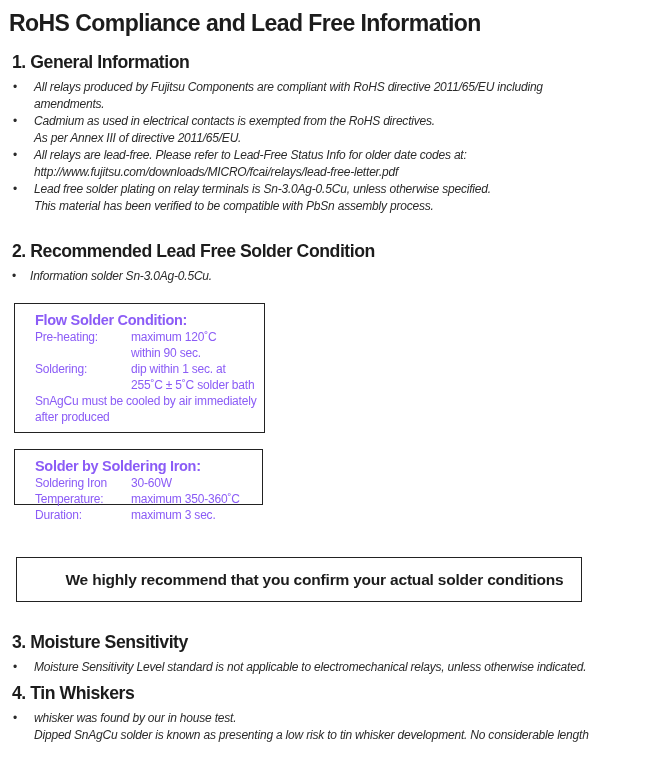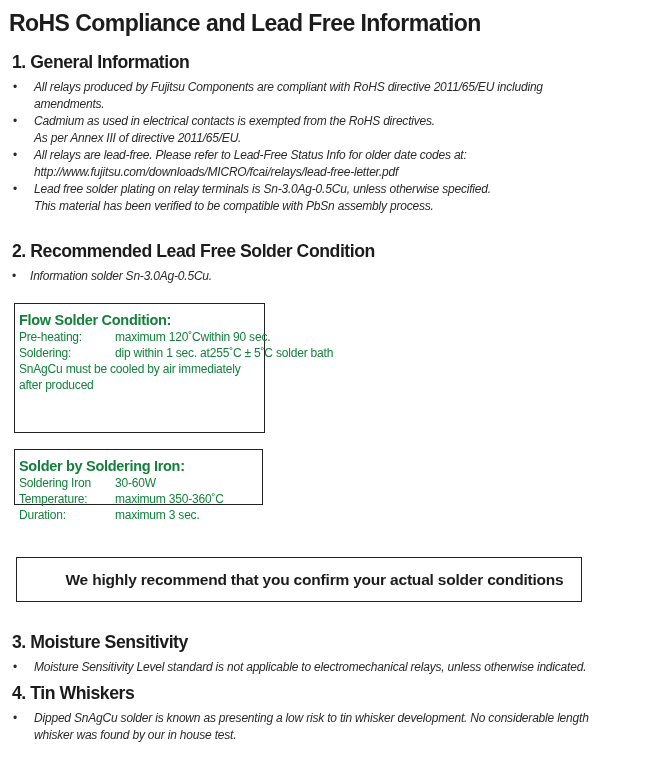--- a/index.html
+++ b/index.html
@@ -57,41 +57,41 @@
       top: 0;
       font-size: 12px;
     }
     .bullet-item .line { display: block; font-style: italic; }
     .sec2-list .bullet-item { padding-left: 30px; }
     .sec2-list .bullet-item .dot { left: 12px; }
 
     .box {
       border: 1.3px solid #222;
       box-sizing: border-box;
-      padding: 8px 0 0 4px;
+      padding: 8px 0 0 20px;
       font-size: 12px;
-      color: #15803d;
+      color: #8b5cf6;
     }
     .box-title {
       font-size: 14.5px;
       font-weight: bold;
       letter-spacing: -0.3px;
       line-height: 17px;
       margin-bottom: 0px;
       white-space: nowrap;
     }
     .row {
       display: flex;
       line-height: 16px;
       white-space: nowrap;
       letter-spacing: -0.2px;
     }
     .row .k { width: 96px; flex: 0 0 96px; }
     .row .v { flex: 1; }
-    .row .vcol { display: flex; flex-direction: row; }
+    .row .vcol { display: flex; flex-direction: column; }
     .note { line-height: 16px; white-space: nowrap; letter-spacing: -0.2px; }
 
     .recommend {
       border: 1.3px solid #222;
       box-sizing: border-box;
       display: flex;
       align-items: center;
       justify-content: center;
       font-size: 15.5px;
       font-weight: bold;
@@ -182,16 +182,16 @@
   <li class="bullet-item">
     <span class="dot">•</span>
     <span class="line">Moisture Sensitivity Level standard is not applicable to electromechanical relays, unless otherwise indicated.</span>
   </li>
 </ul>
 
 <div class="abs h2" style="top:682px;">4. Tin Whiskers</div>
 <ul class="abs bullet-list" style="top:710px;">
   <li class="bullet-item">
     <span class="dot">•</span>
+    <span class="line">whisker was found by our in house test.</span>
     <span class="line">Dipped SnAgCu solder is known as presenting a low risk to tin whisker development. No considerable length</span>
-    <span class="line">whisker was found by our in house test.</span>
   </li>
 </ul>
 
 </body></html>

